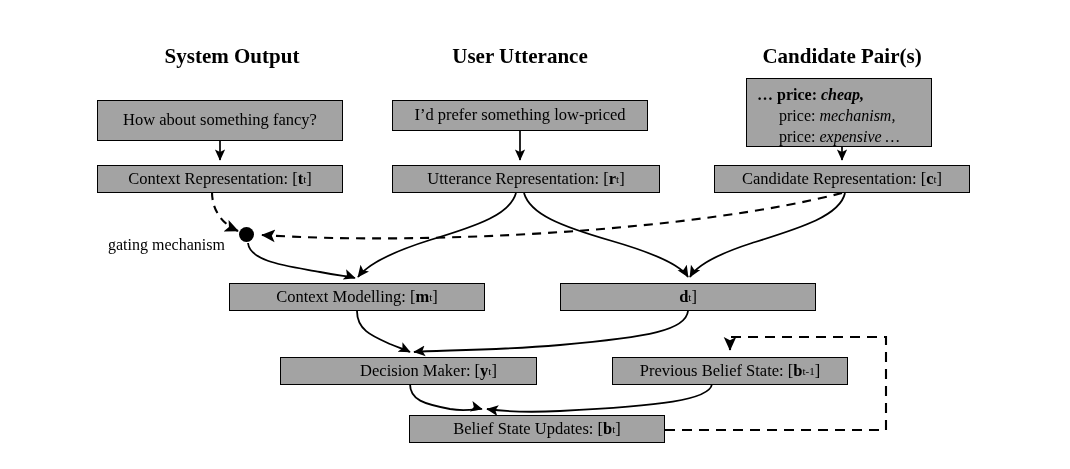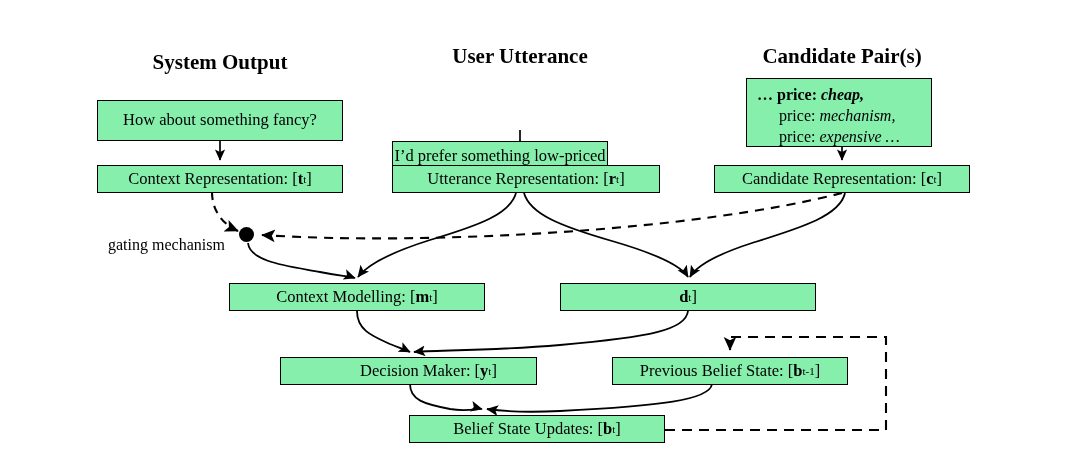--- a/index.html
+++ b/index.html
@@ -29,21 +29,21 @@
     font-size: 21px;
     color: #000;
     text-align: center;
     white-space: nowrap;
     transform: translateX(-50%);
   }
   .node {
     position: absolute;
     box-sizing: border-box;
     border: 1.6px solid #000;
-    background: #86efac;
+    background: #a3a3a3;
     color: #000;
     font-size: 16.5px;
     display: flex;
     align-items: center;
     justify-content: center;
     text-align: center;
     white-space: nowrap;
     line-height: 1.1;
   }
   .node.cand {
@@ -116,27 +116,27 @@
 
     <path d="M688,311 C686,330 650,337 560,345 C490,351 432,350 414,352" stroke="#000" stroke-width="1.8" fill="none" marker-end="url(#arrow)"></path>
 
     <path d="M410,384 C410,400 424,404 450,409 C468,412 478,408 482,409" stroke="#000" stroke-width="1.8" fill="none" marker-end="url(#arrow)"></path>
 
     <path d="M712,384 C710,400 660,406 560,411 C520,413 494,410 487,409" stroke="#000" stroke-width="1.8" fill="none" marker-end="url(#arrow)"></path>
 
     <path d="M665,430 L886,430 L886,337 L730,337 L730,350" stroke="#000" stroke-width="2.1" fill="none" stroke-dasharray="10,7" marker-end="url(#arrowd)"></path>
   </svg>
 
-  <div class="col-title" style="left:220px; top:44px;margin-top:6px;">System Output</div>
+  <div class="col-title" style="left:232px; top:44px;">System Output</div>
   <div class="col-title" style="left:520px; top:44px;">User Utterance</div>
   <div class="col-title" style="left:842px; top:44px;">Candidate Pair(s)</div>
 
   <div class="node" style="left:97px; top:100px; width:246px; height:41px;">How about something fancy?</div>
 
-  <div class="node" style="left:392px; top:100px; width:216px; height:31px;margin-top:41px;">I’d prefer something low-priced</div>
+  <div class="node" style="left:392px; top:100px; width:256px; height:31px;">I’d prefer something low-priced</div>
 
   <div class="node cand" style="left:746px; top:78px; width:186px; height:69px;">
     <span class="cand-line l1"><span>… price:</span>
       <span class="val">cheap,</span></span>
     <span class="cand-line l2"><span>price:</span>
       <span class="val">mechanism,</span></span>
     <span class="cand-line l3"><span>price:</span>
       <span class="val">expensive …</span></span>
   </div>
 

